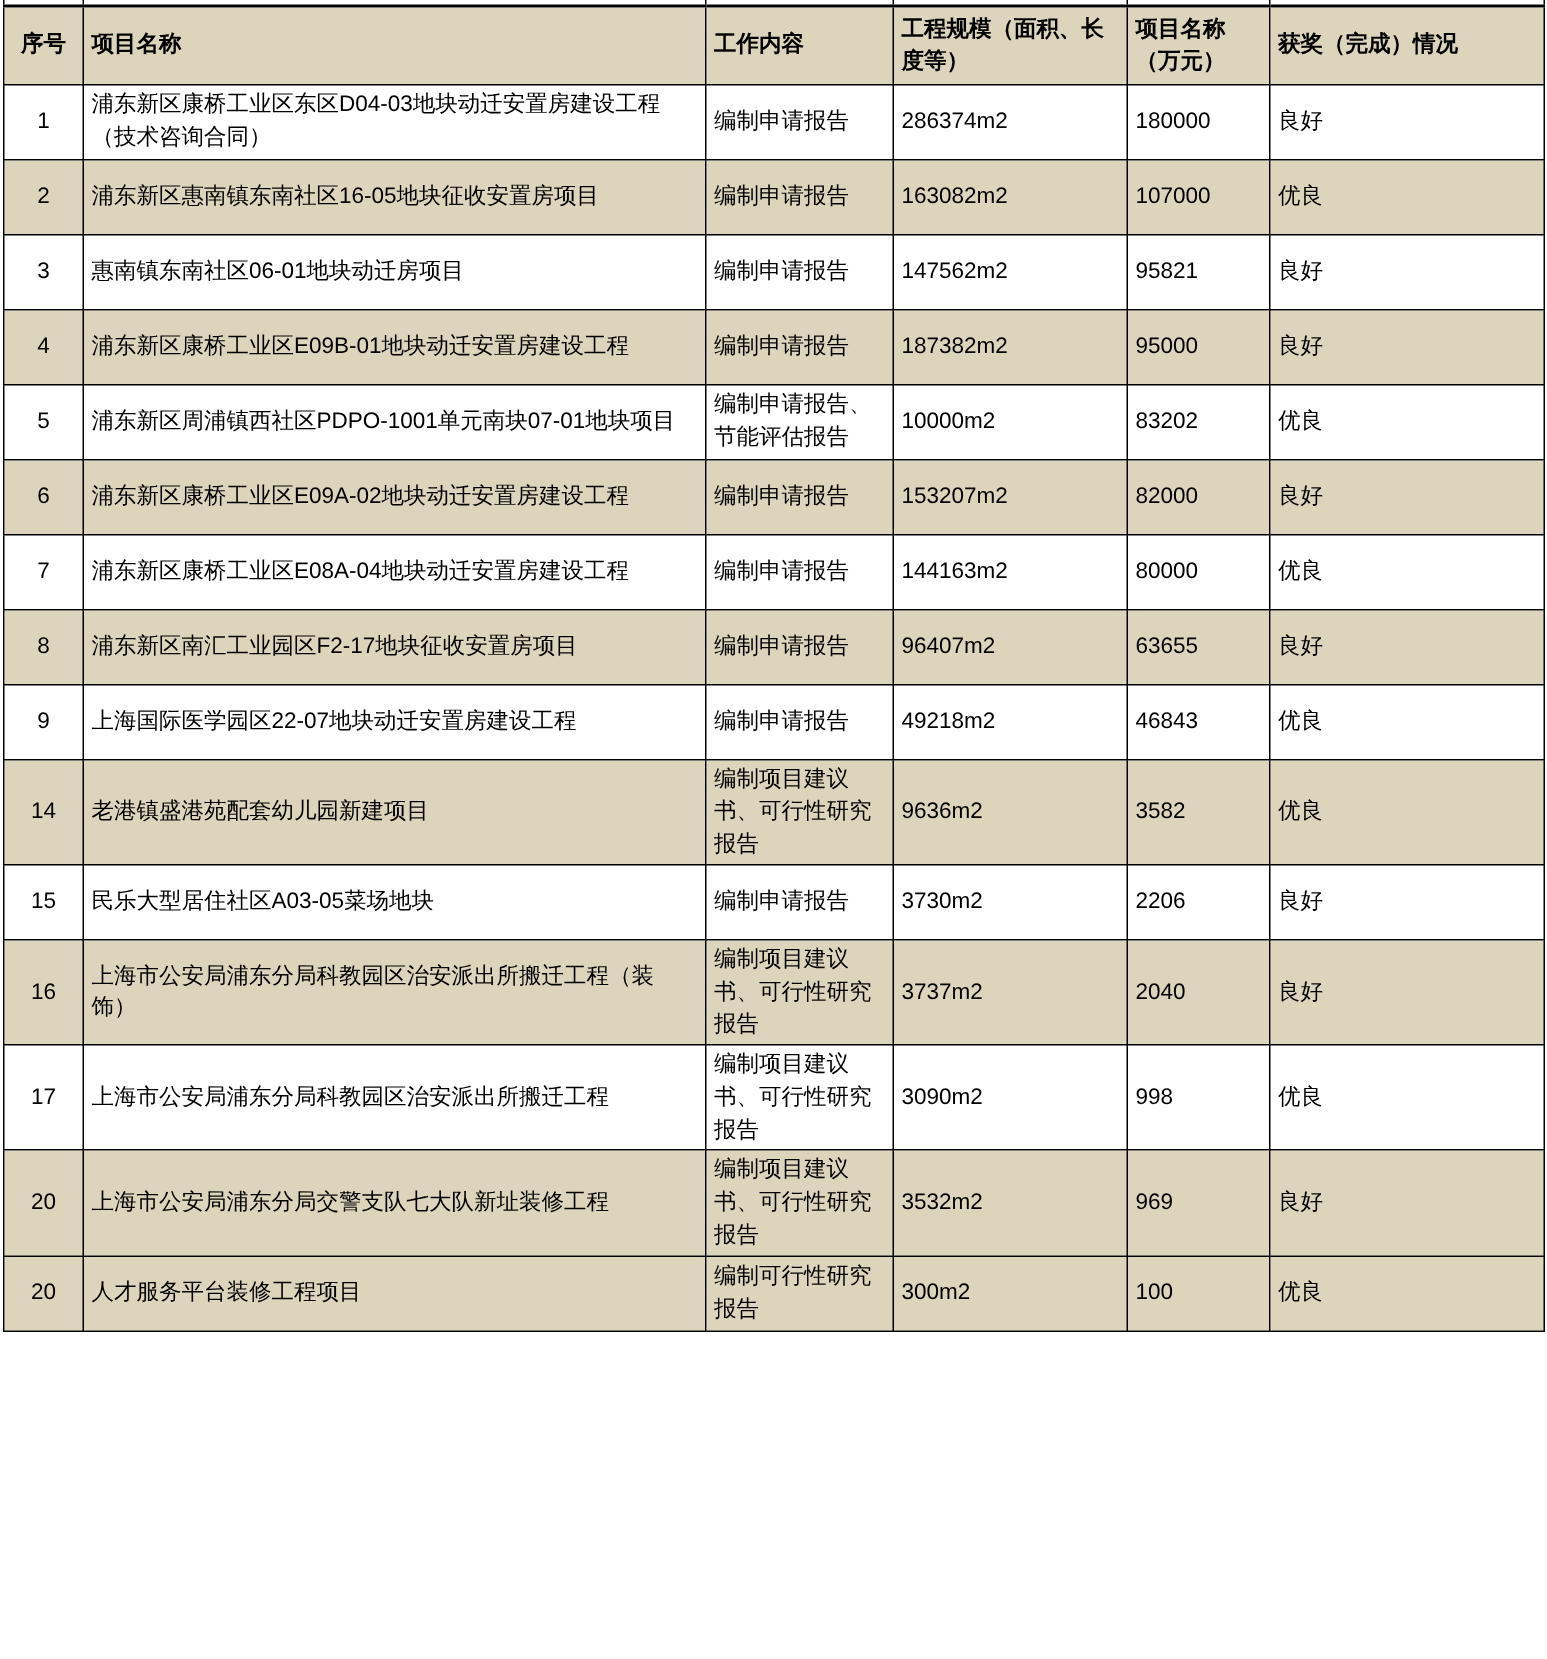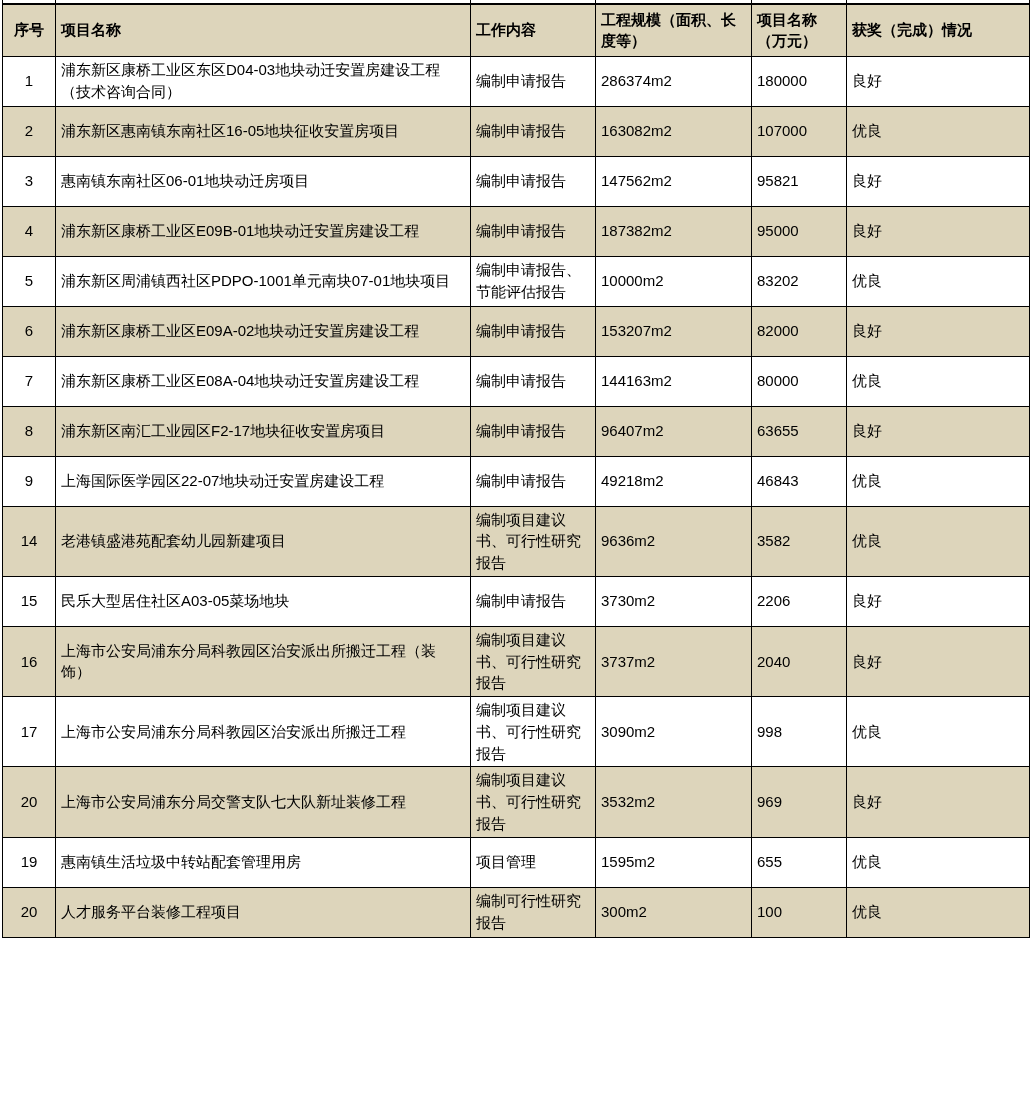--- a/index.html
+++ b/index.html
@@ -214,28 +214,20 @@
 
   <tr class="alt">
     <td class="center">20</td>
     <td>上海市公安局浦东分局交警支队七大队新址装修工程</td>
     <td>编制项目建议书、可行性研究报告</td>
     <td>3532m2</td>
     <td>969</td>
     <td>良好</td>
   </tr>
 
-  <tr>
-    <td class="center">19</td>
-    <td>惠南镇生活垃圾中转站配套管理用房</td>
-    <td>项目管理</td>
-    <td>1595m2</td>
-    <td>655</td>
-    <td>优良</td>
-  </tr>
 
   <tr class="alt">
     <td class="center">20</td>
     <td>人才服务平台装修工程项目</td>
     <td>编制可行性研究报告</td>
     <td>300m2</td>
     <td>100</td>
     <td>优良</td>
   </tr>
 

